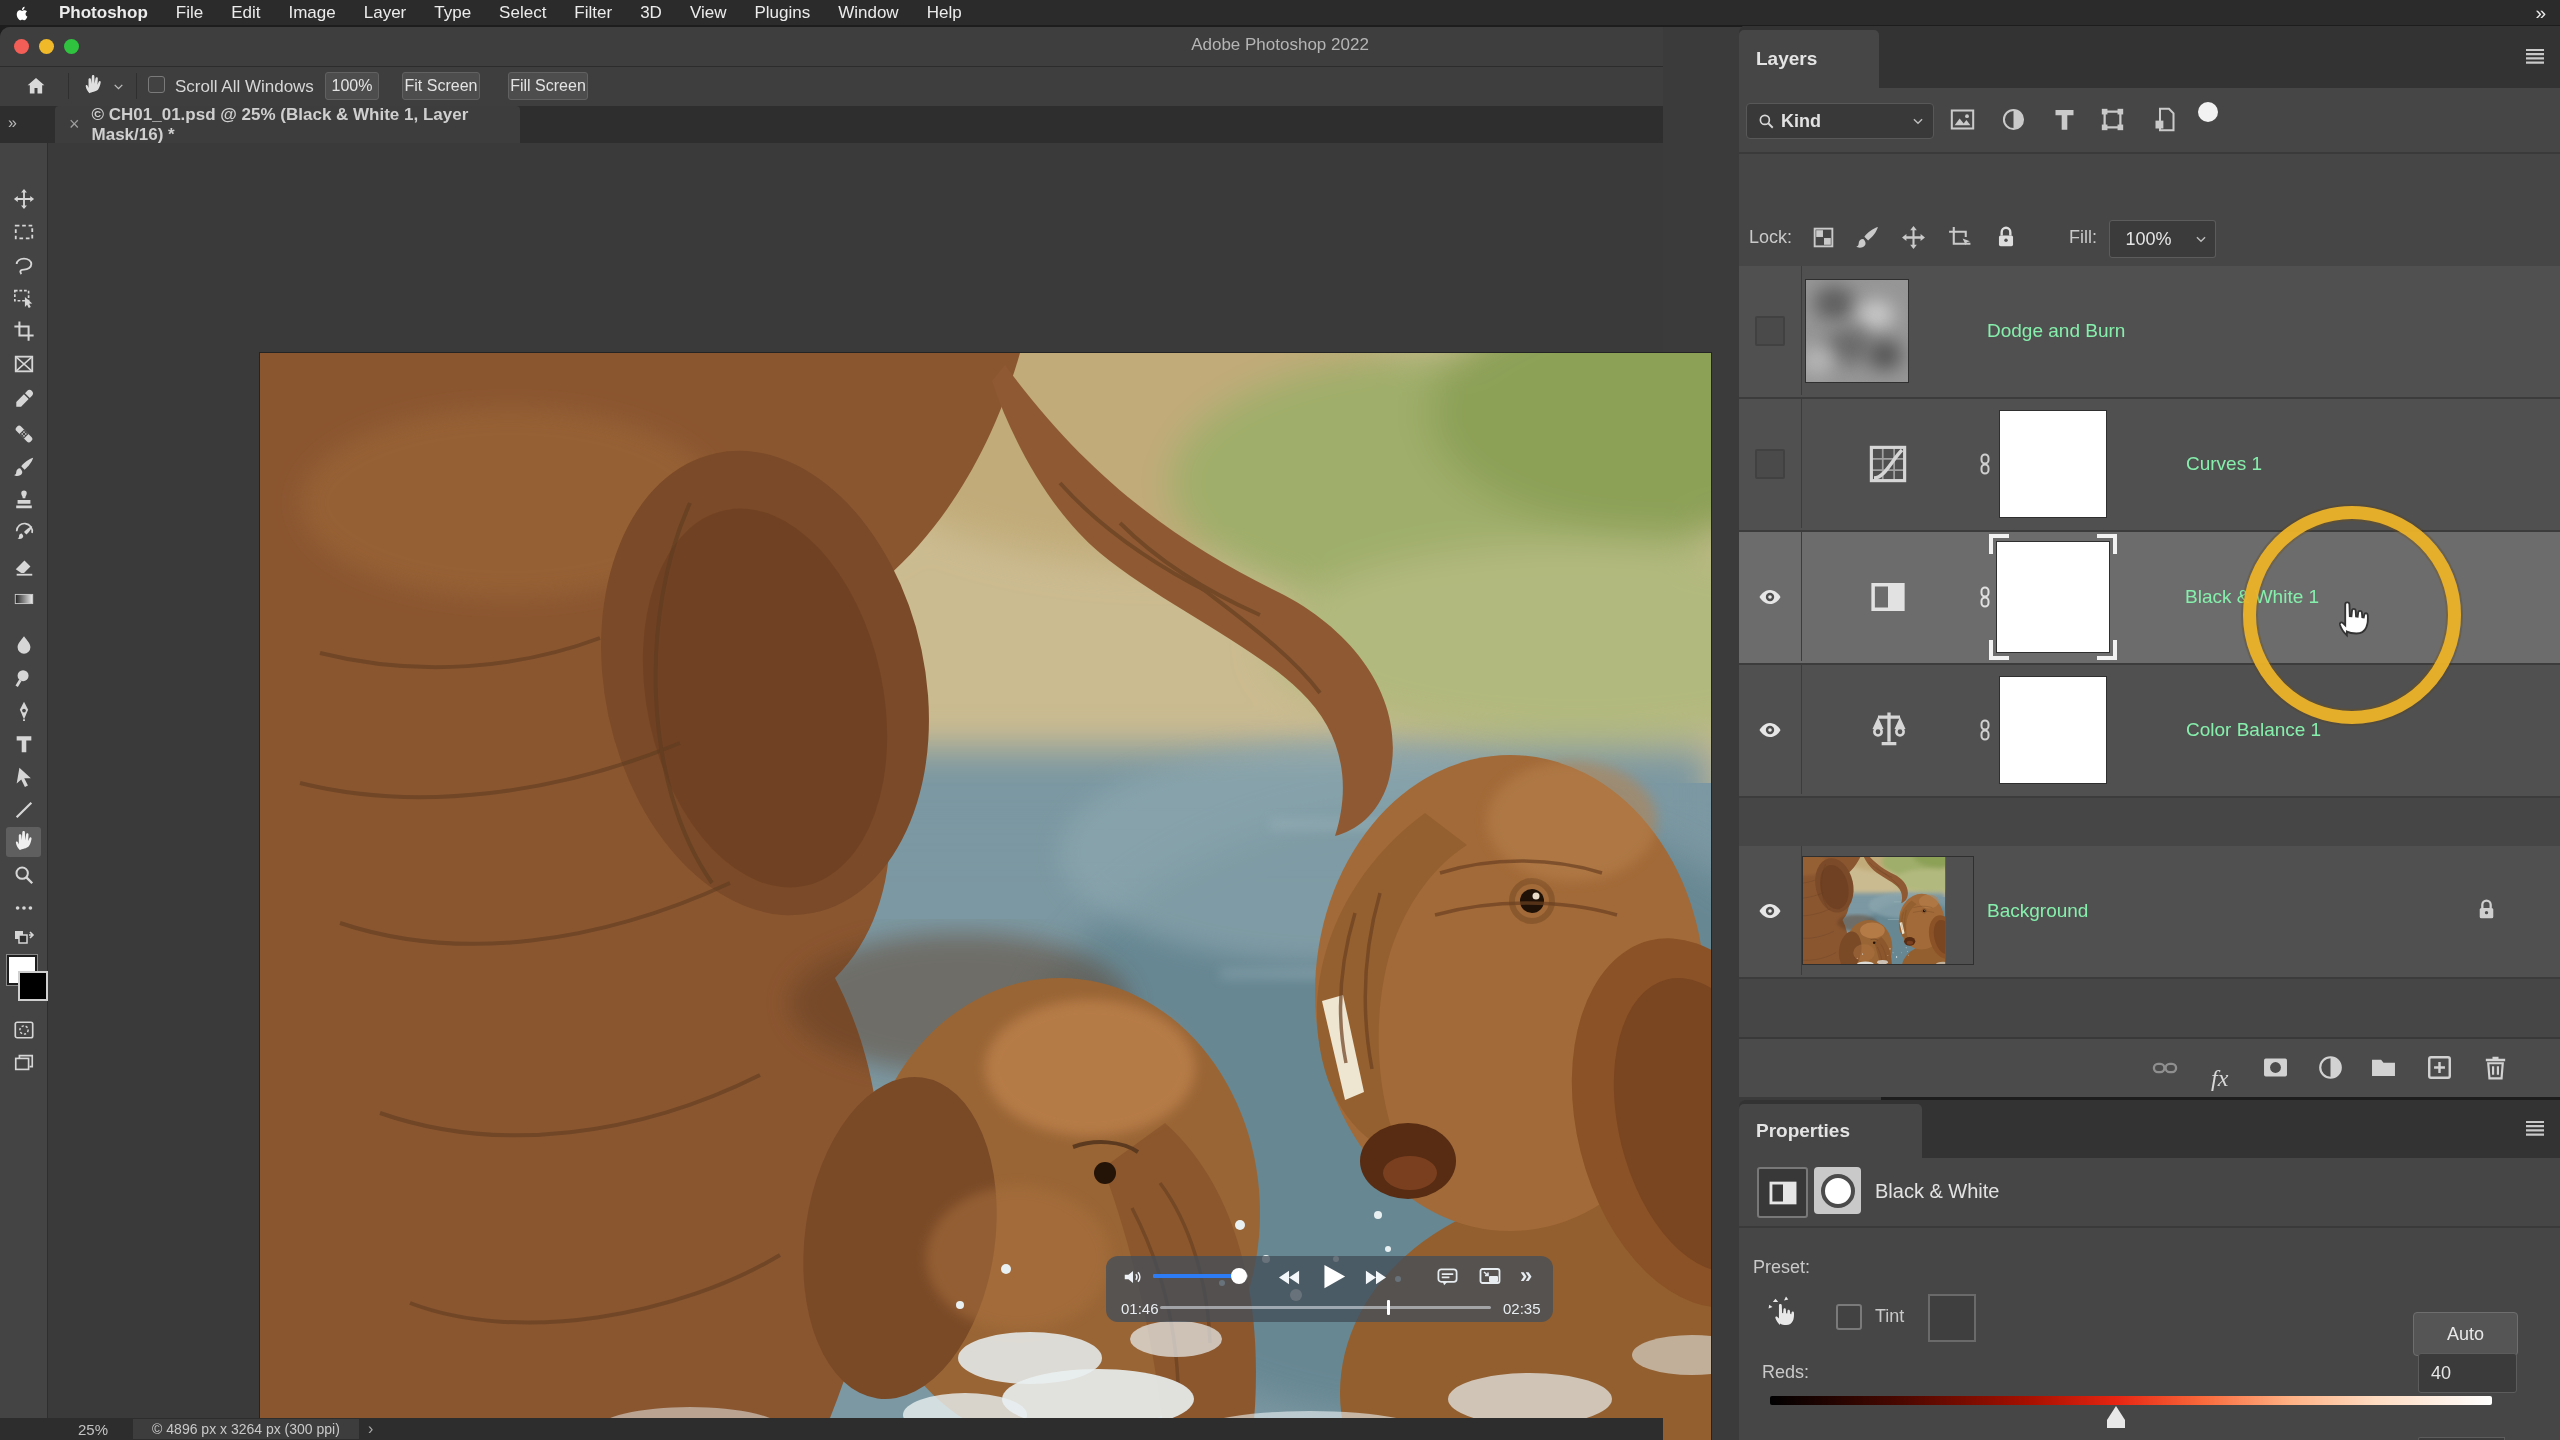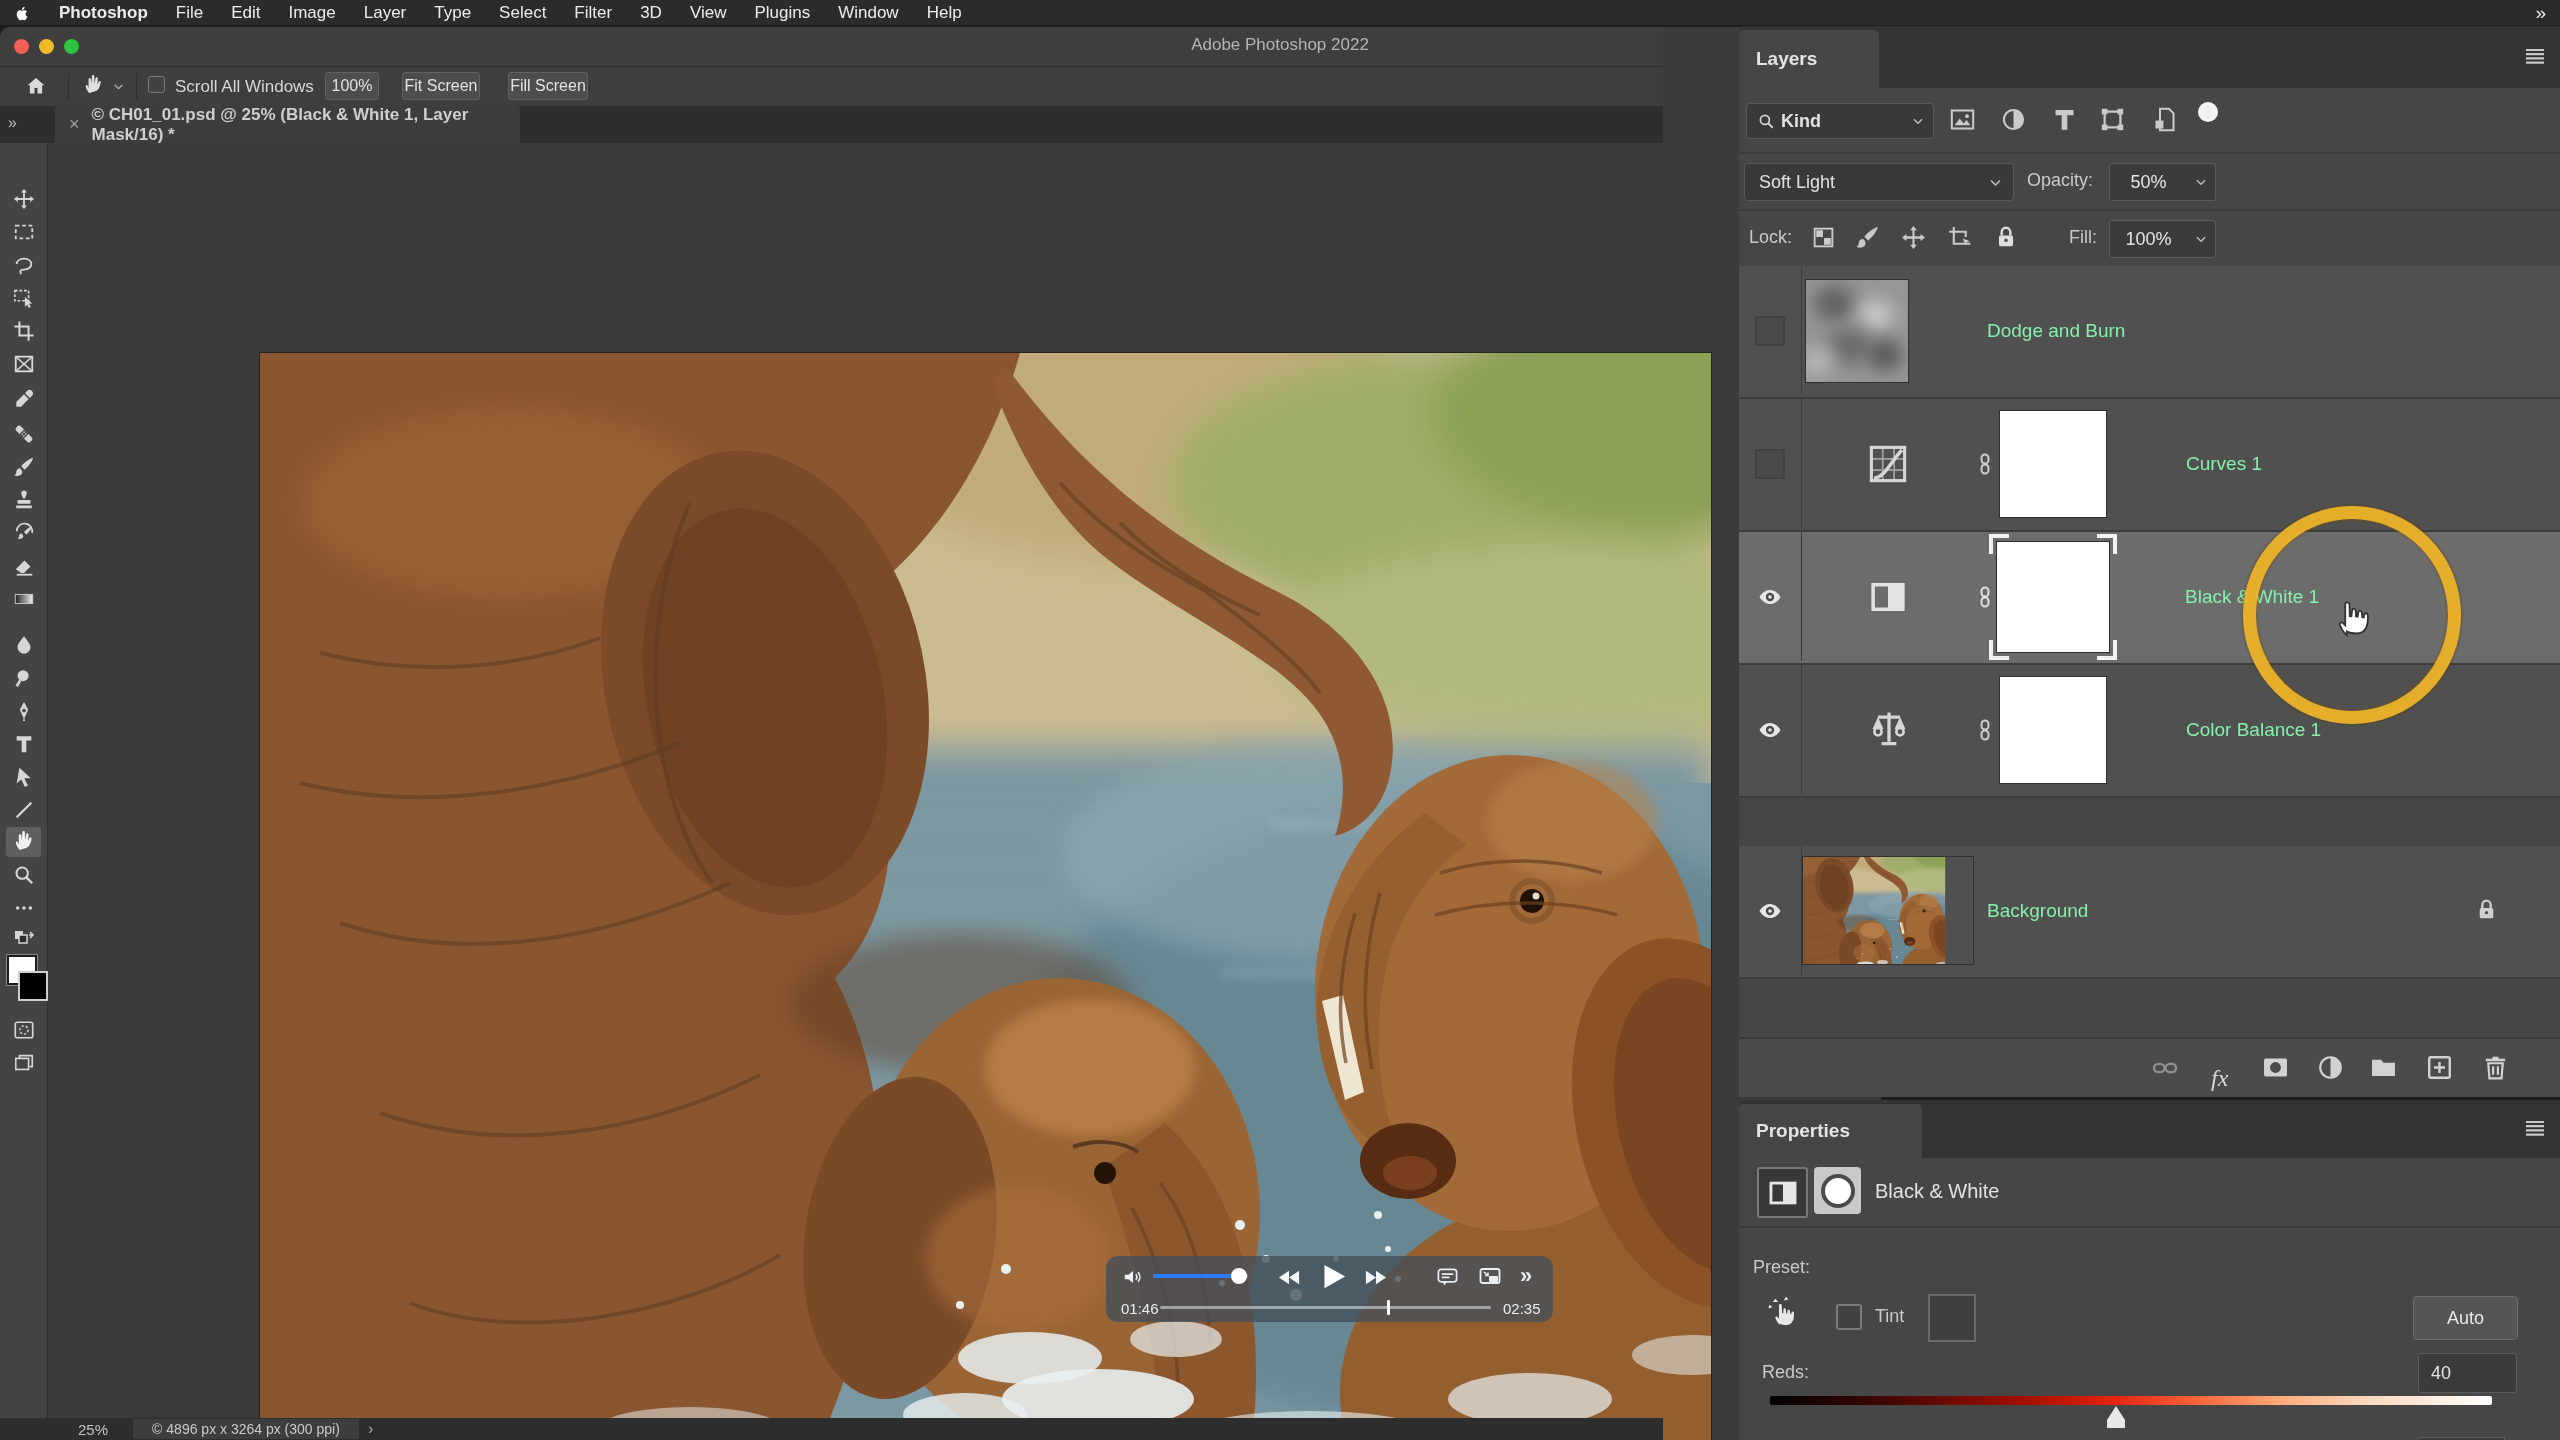--- a/index.html
+++ b/index.html
@@ -708,35 +708,20 @@
         </svg>
       </span>
     <span class="r" style="left:412px;top:18px;color:#cacaca;">
         <svg width="27" height="27" viewBox="0 0 24 24">
           <use href="#i-smartobj"></use>
         </svg>
       </span>
     <span class="toggle r" style="left:458px;top:13px;"><span class="dot"></span></span>
   </div>
 
-  <div class="r" style="left:0;top:128px;width:821px;height:55px;border-bottom:2px solid #3a3a3a;">
-    <div class="ddl r" style="left:5px;top:9px;width:268px;height:36px;">
-      <span style="margin-left:14px;">Soft Light</span>
-      <svg width="15" height="15" viewBox="0 0 24 24" style="margin-left:auto;margin-right:10px;">
-          <use href="#i-chevd" color="#bdbdbd"></use>
-        </svg>
-    </div>
-    <span class="plabel r" style="left:288px;top:16px;">Opacity:</span>
-    <div class="valbox r" style="left:370px;top:9px;width:77px;height:36px;">50%</div>
-    <div class="valchev r" style="left:447px;top:9px;width:29px;height:36px;">
-        <svg width="14" height="14" viewBox="0 0 24 24">
-          <use href="#i-chevd" color="#bdbdbd"></use>
-        </svg>
-      </div>
-  </div>
 
   <div class="r" style="left:0;top:185px;width:821px;height:55px;border-bottom:2px solid #3a3a3a;">
     <span class="plabel r" style="left:10px;top:16px;">Lock:</span>
     <span class="r" style="left:72px;top:14px;color:#cacaca;">
         <svg width="25" height="25" viewBox="0 0 24 24">
           <use href="#i-checker"></use>
         </svg>
       </span>
     <span class="r" style="left:116px;top:14px;color:#cacaca;">
         <svg width="25" height="25" viewBox="0 0 24 24">
@@ -922,21 +907,21 @@
   <span class="plabel r" style="left:14px;top:157px;">Preset:</span>
 
   <span class="r" style="left:26px;top:192px;color:#e8e8e8;">
       <svg width="36" height="36" viewBox="0 0 24 24">
         <use href="#i-targethand"></use>
       </svg>
     </span>
   <span class="chk r" style="left:97px;top:204px;"></span>
   <span class="plabel r" style="left:136px;top:206px;">Tint</span>
   <div class="r" style="left:189px;top:194px;width:44px;height:44px;background:#3f3f3f;border:2px solid #6a6a6a;"></div>
-  <div class="autob r" style="left:674px;top:196px;width:103px;height:42px;">Auto</div>
+  <div class="autob r" style="left:674px;top:212px;width:103px;height:42px;">Auto</div>
 
   <span class="plabel r" style="left:23px;top:262px;">Reds:</span>
   <div class="valbox r" style="left:679px;top:253px;width:85px;height:38px;border-radius:3px;justify-content:flex-start;padding-left:12px;">40</div>
   <div id="redslider" class="r" style="left:31px;top:296px;width:722px;">
     <span class="sliderthumb" style="left:337px;top:10px;"></span>
   </div>
   <div class="valbox r" style="left:679px;top:337px;width:85px;height:3px;border-bottom:none;"></div>
 </div>
 
 <div id="ring" class="r"></div>

